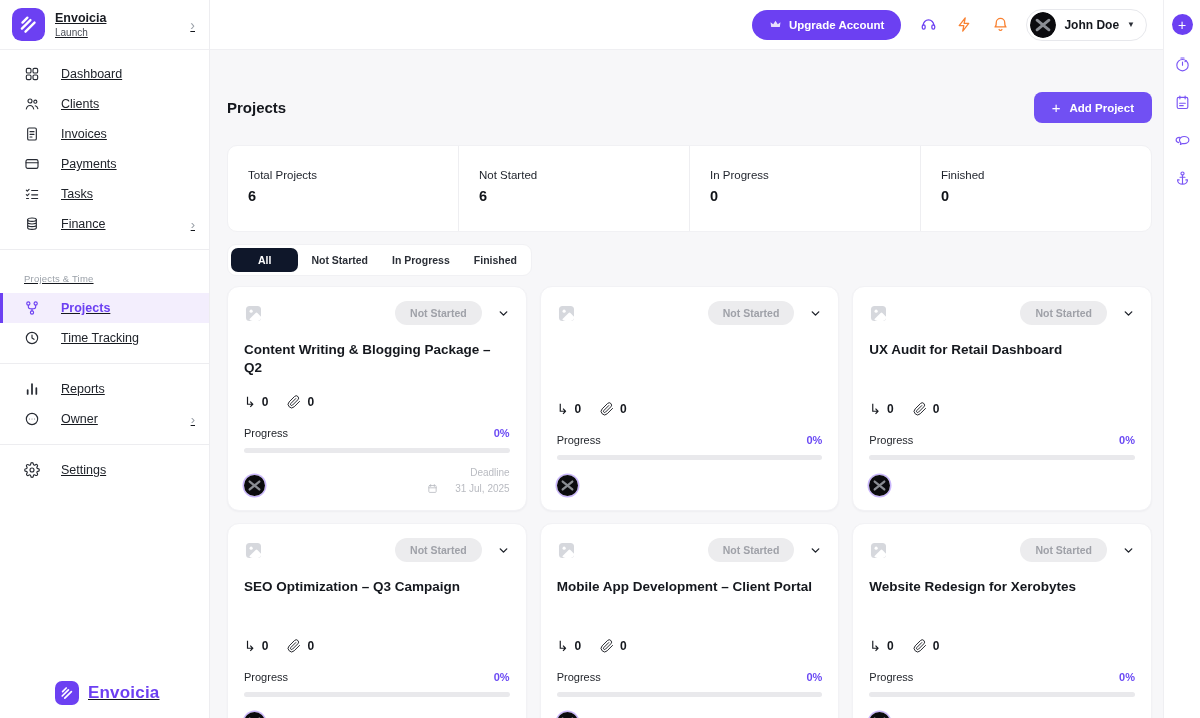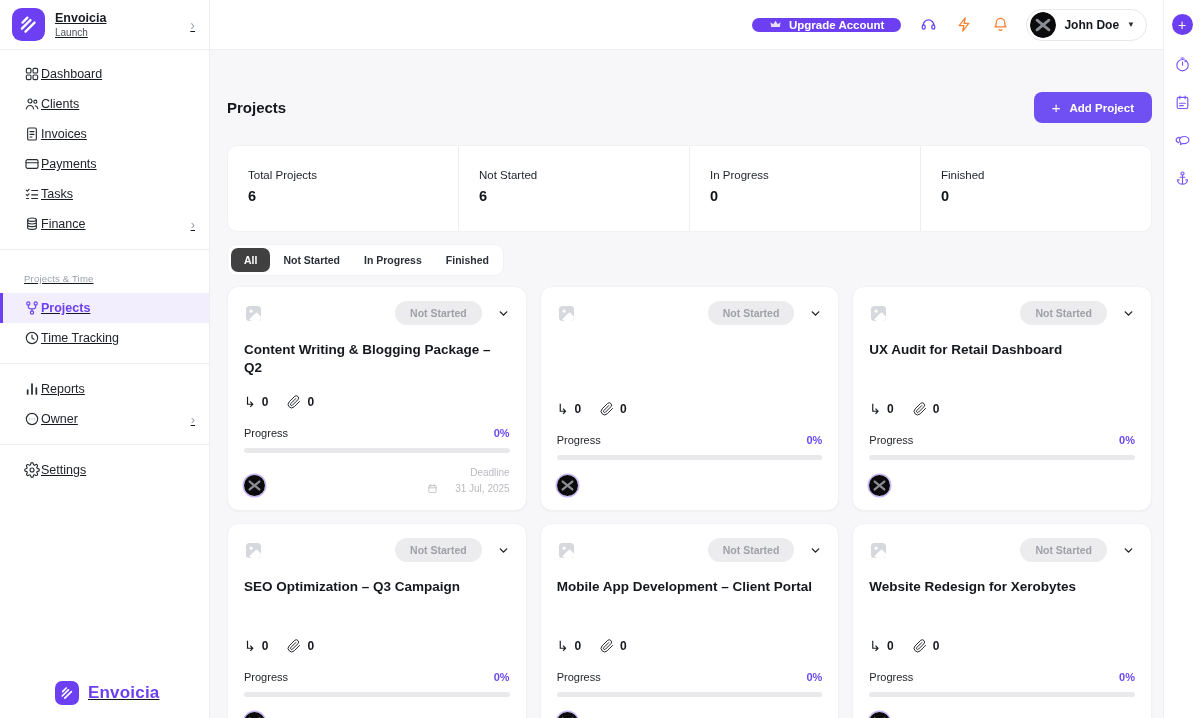--- a/index.html
+++ b/index.html
@@ -11,41 +11,41 @@
   .sidebar { width:210px; min-width:210px; border-right:1px solid #ededf0; background:#fff;
              display:flex; flex-direction:column;text-decoration:underline; }
   .side-head { height:50px; display:flex; align-items:center; gap:10px;
                padding:0 14px 0 12px; border-bottom:1px solid #efeff2; }
   .brand-logo svg { width:33px; height:33px; display:block; }
   .side-name { font-size:12.5px; font-weight:700; color:#191c22; }
   .side-role { font-size:10px; color:#4b4f58; margin-top:2px; }
   .side-chev { margin-left:auto; color:#9aa0a8; font-size:14px; cursor:pointer; }
 
   .nav { padding-top:9px; }
-  .nav-item { height:30px; display:flex; align-items:center; gap:1px; padding:0 14px 0 24px;
+  .nav-item { height:30px; display:flex; align-items:center; gap:21px; padding:0 14px 0 24px;
               font-size:12.5px; color:#20242b; cursor:pointer; position:relative; }
   .icon { display:inline-flex; }
   .icon svg { width:16px; height:16px; stroke:#272b33; stroke-width:1.7; fill:none;
               stroke-linecap:round; stroke-linejoin:round; display:block; }
   .nav-item.active { background:#f3eefd; color:#6C40F2; font-weight:700; }
   .nav-item.active::before { content:''; position:absolute; left:0; top:0; bottom:0; width:3px; background:#6C40F2; }
   .nav-item.active .icon svg { stroke:#6C40F2; }
   .nav-chev { margin-left:auto; color:#9aa0a8; font-size:13px; }
   .side-div { height:1px; background:#ededf0; margin:10px 0; }
   .section-label { font-size:9.5px; color:#9aa0a8; padding:13px 24px 9px; letter-spacing:.2px; }
   .side-spacer { flex:1; }
   .side-brand { display:flex; align-items:center; gap:9px; padding:0 0 13px 55px; }
   .side-brand svg { width:24px; height:24px; display:block; }
   .side-brand-text { font-size:17px; font-weight:800; color:#6C40F2; letter-spacing:.2px; }
 
   
   .main { flex:1; display:flex; flex-direction:column; min-width:0; }
   .topbar { height:50px; min-height:50px; background:#fff; border-bottom:1px solid #efeff2;
             display:flex; align-items:center; justify-content:flex-end; padding-right:16px; }
-  .upgrade-btn { height:14px; background:#6C40F2; color:#fff; border:none; border-radius:16px;
+  .upgrade-btn { height:30px; background:#6C40F2; color:#fff; border:none; border-radius:16px;
                  font-size:11.5px; font-weight:700; display:inline-flex; align-items:center; gap:7px;
                  padding:0 17px; cursor:pointer; font-family:inherit; }
   .upgrade-btn svg { width:13px; height:13px; fill:#e7defc; display:block; }
   .top-icon { margin-left:19px; cursor:pointer; display:inline-flex; }
   .top-icon svg { width:17px; height:17px; fill:none; stroke-width:1.8; stroke-linecap:round; stroke-linejoin:round; display:block; }
   .ic-purple svg { stroke:#6C40F2; }
   .ic-orange svg { stroke:#F98131; }
   .user-pill { margin-left:17px; height:32px; border:1px solid #e7e8ec; border-radius:17px;
                display:flex; align-items:center; gap:8px; padding:0 11px 0 3px; background:#fff; cursor:pointer;text-align:right; }
   .avatar { width:26px; height:26px; border-radius:50%; overflow:hidden; display:inline-flex; }
@@ -64,21 +64,21 @@
   .stats { margin-top:22px; background:#fff; border-radius:10px; height:87px; display:flex;
            border:1px solid #f1f1f4; }
   .stat { flex:1; padding:23px 0 0 20px; }
   .stat:not(:first-child) { border-left:1px solid #eeeef1; }
   .stat-label { font-size:11.5px; color:#1d212a; }
   .stat-value { font-size:14.5px; font-weight:800; margin-top:7px; color:#101318; }
 
   .filters { margin-top:12px; display:inline-flex; background:#fff; border-radius:9px; padding:3px;
              gap:2px; border:1px solid #f1f1f4; }
   .filter { font-size:10.5px; font-weight:600; color:#2b2f37; padding:6px 11px; border-radius:7px; cursor:pointer; }
-  .filter.active { background:#404040; color:#fff; padding:6px 13px; }
+  .filter.active { background:#0f172a; color:#fff; padding:6px 27px; }
 
   .cards { margin-top:10px; display:grid; grid-template-columns:repeat(3,1fr); gap:12px 13px; }
   .card { background:#fff; border-radius:12px; padding:14px 16px 14px; height:225px;
           display:flex; flex-direction:column; border:1px solid #f2f2f5;
           box-shadow:0 1px 2px rgba(20,20,40,.04); }
   .card-head { display:flex; align-items:center; }
   .img-ph svg { width:19px; height:19px; display:block; }
   .badge { margin-left:auto; background:#ececee; color:#9fa1a8; font-size:10.5px; font-weight:600;
            padding:6px 15px; border-radius:13px; }
   .card-chev { margin-left:15px; cursor:pointer; display:inline-flex; }

